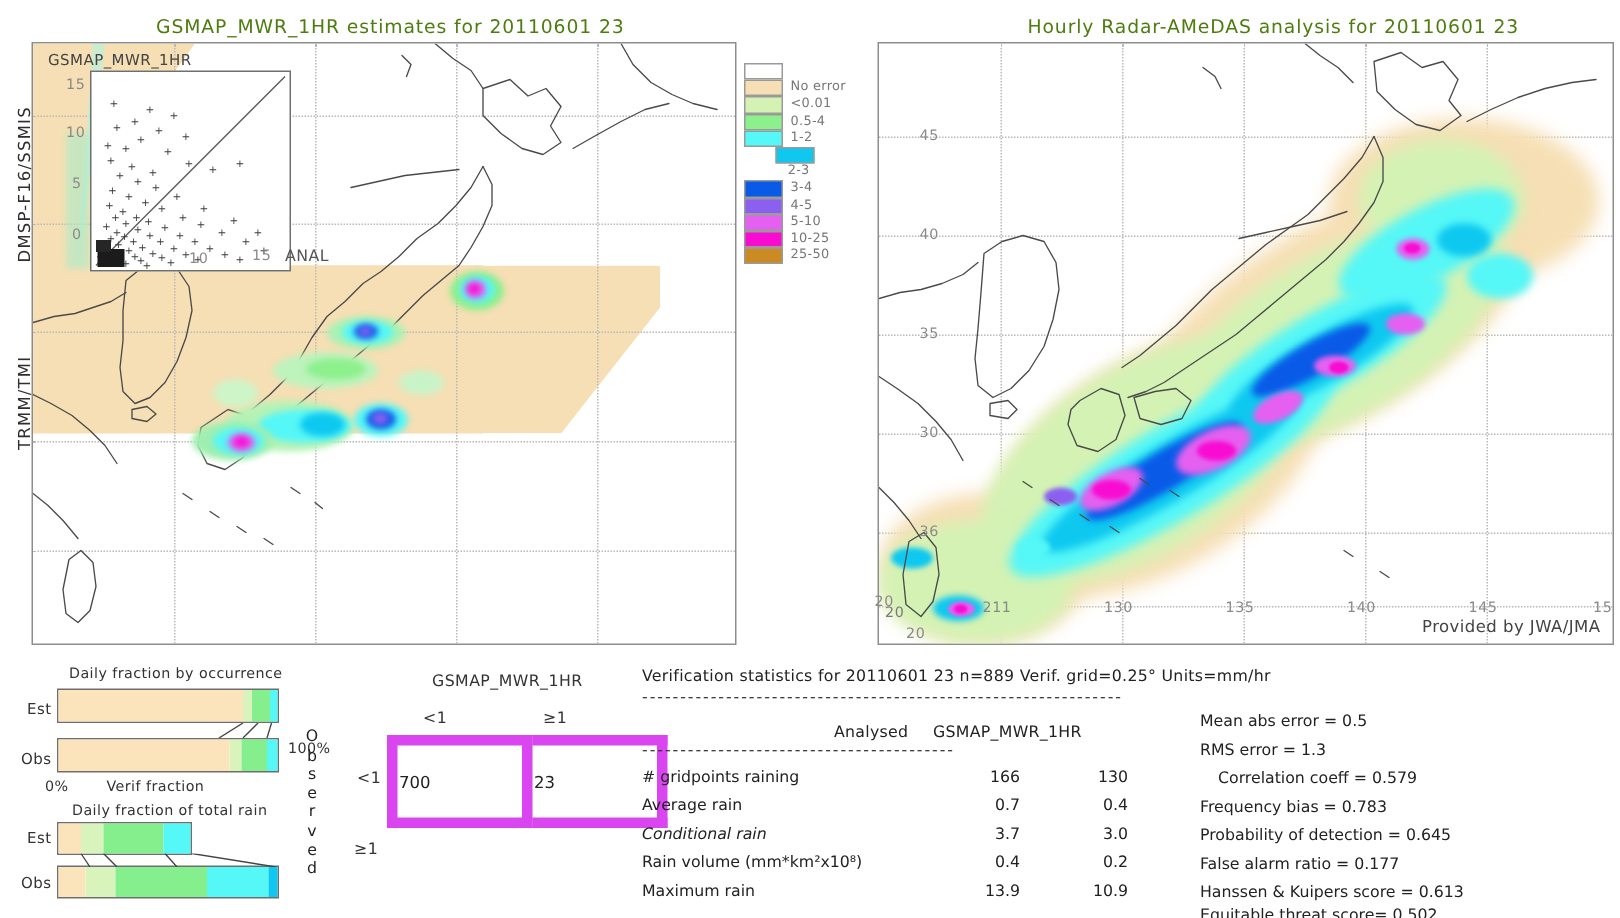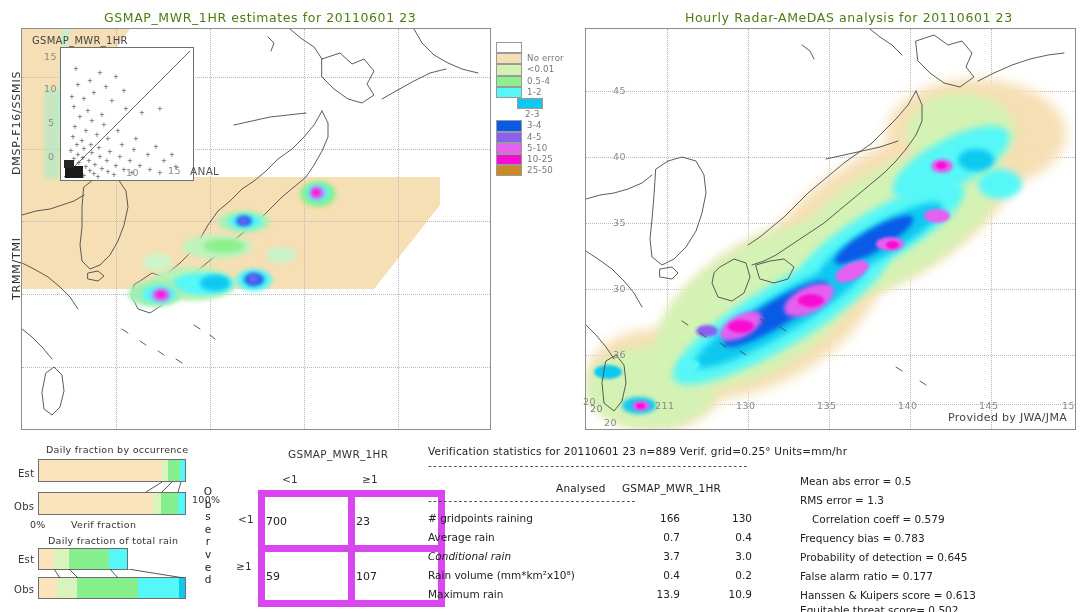--- a/index.html
+++ b/index.html
@@ -508,24 +508,20 @@
 
 <div class="abs lbl" style="left:238px;top:513px;">&lt;1</div>
 <div class="abs lbl" style="left:236px;top:560px;">≥1</div>
 
 <table class="ctable" style="left:258px;top:490px;">
   <tbody>
       <tr>
     <td>700</td>
     <td>23</td>
   </tr>
-  <tr>
-    <td>59</td>
-    <td>107</td>
-  </tr>
 </tbody>
   </table>
 
 <div class="abs mono" style="left:428px;top:445px;">Verification statistics for 20110601 23  n=889  Verif. grid=0.25°  Units=mm/hr</div>
 <div class="abs dash" style="left:428px;top:459px;overflow:hidden;width:640px;">---------------------------------------------------------------</div>
 
 <div class="abs mono" style="left:556px;top:482px;">Analysed</div>
 <div class="abs mono" style="left:622px;top:482px;">GSMAP_MWR_1HR</div>
 <div class="abs dash" style="left:428px;top:494px;overflow:hidden;width:310px;">-----------------------------------------</div>
 

